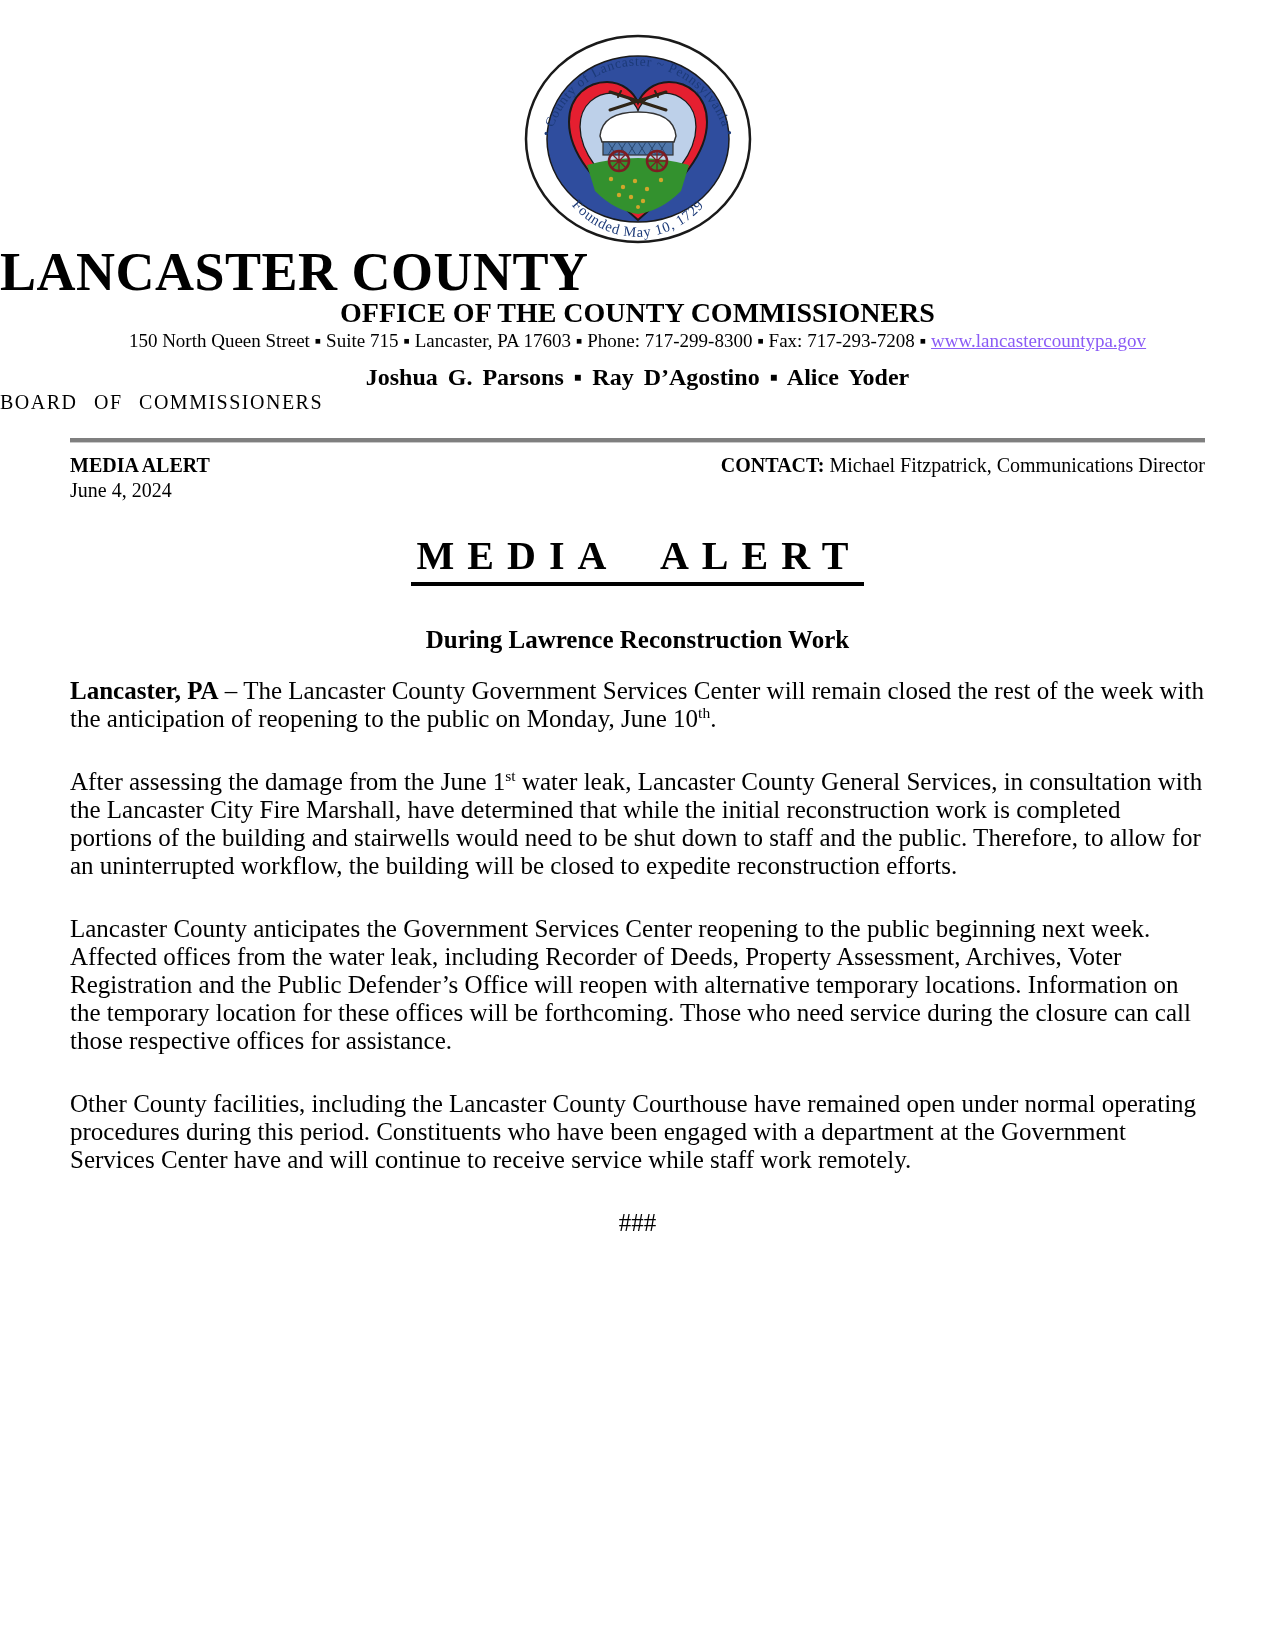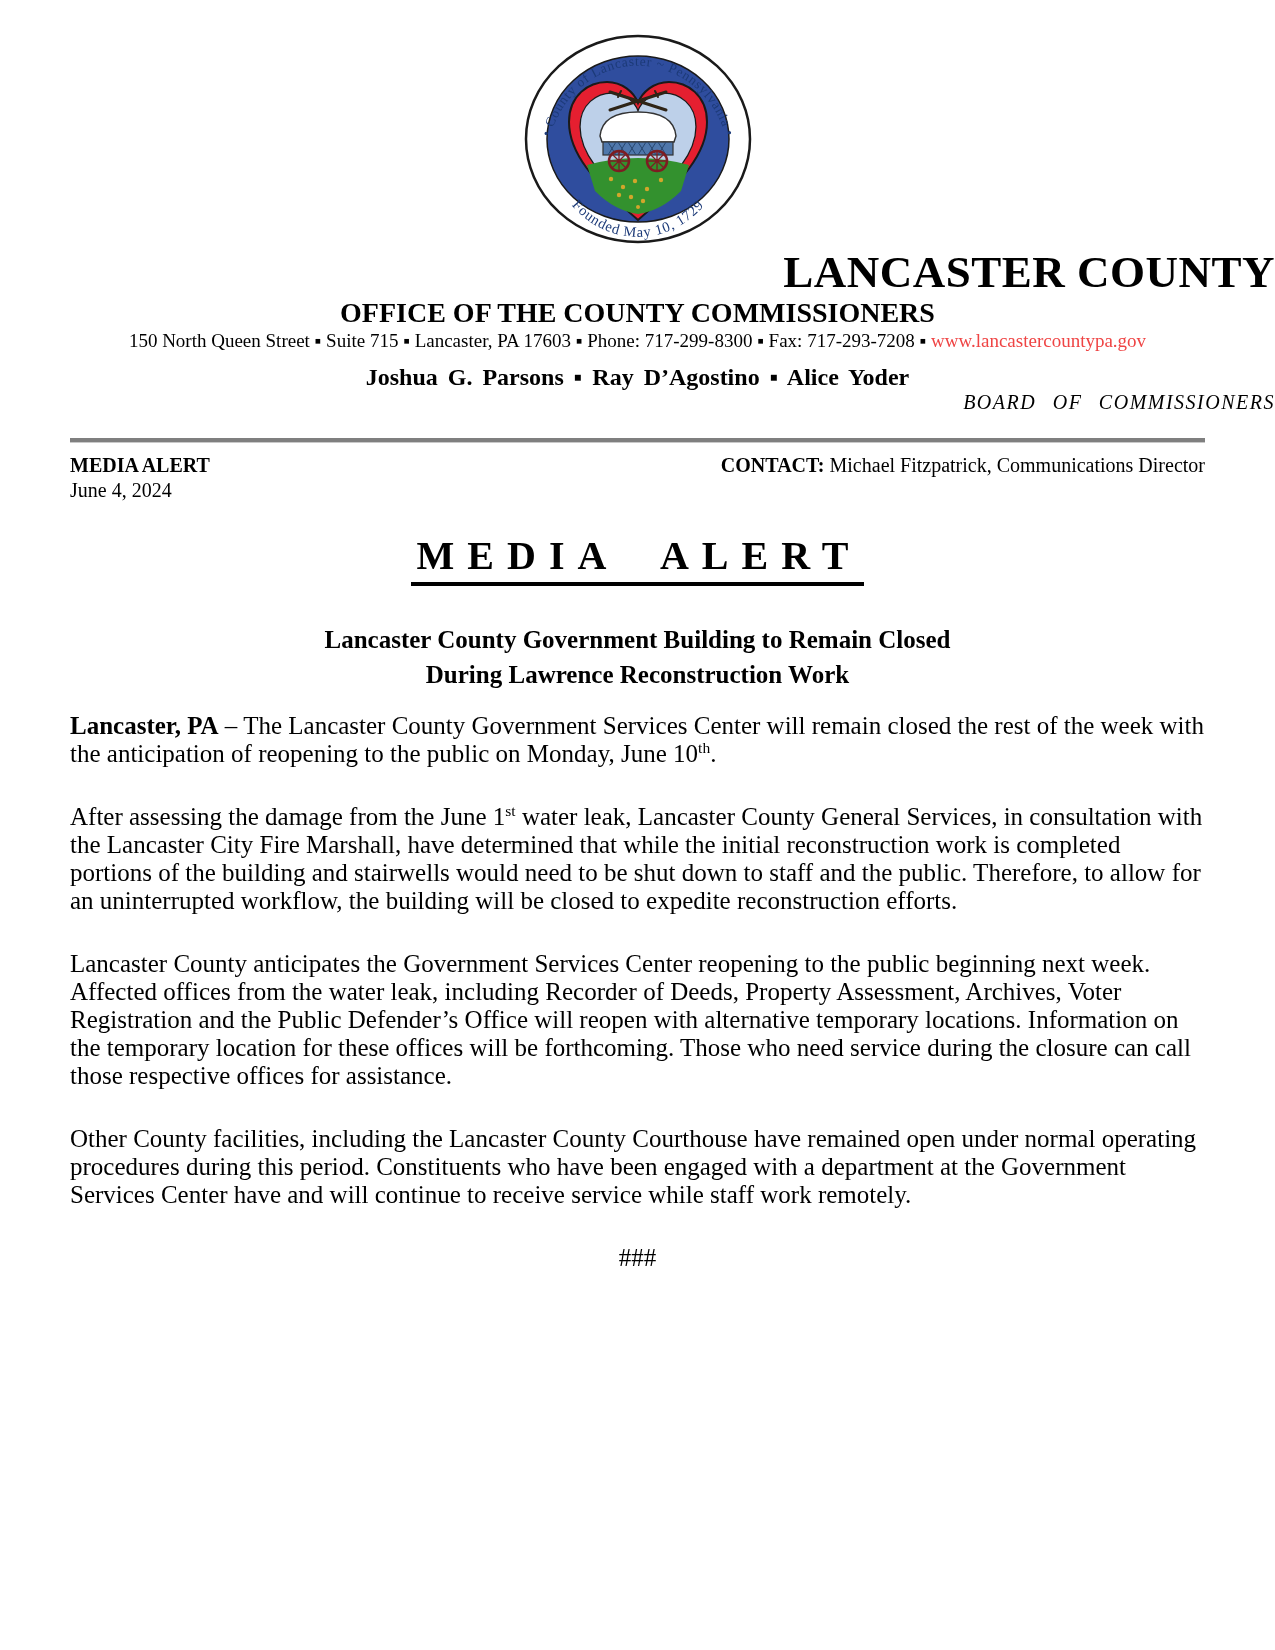--- a/index.html
+++ b/index.html
@@ -8,37 +8,37 @@
     width: 1275px;
     height: 1650px;
     background: #ffffff;
     font-family: "Liberation Serif", serif;
     color: #000000;
     overflow: hidden;
   }
   .seal { display: block; margin: 33px auto 0; width: 230px; height: 212px; }
   .seal-arc { font-family: "Liberation Serif", serif; fill: #1c3a78; letter-spacing: 0.8px; }
   .org-name {
-    text-align: right; font-size: 45px; font-weight: bold;
+    text-align: left; font-size: 54px; font-weight: bold;
     line-height: 50px; margin-top: 2px; letter-spacing: 0.5px;
   }
   .office-title {
     text-align: center; font-size: 28px; font-weight: bold; line-height: 32px;
   }
   .addr-line, .officials-line {
     text-align: center; font-size: 19px; line-height: 23px;
   }
-  .link { color: #ef4444; cursor: pointer; }
+  .link { color: #8b5cf6; text-decoration: underline; cursor: pointer; }
   .commissioners {
     text-align: center; font-size: 24px; font-weight: bold;
     line-height: 26px; margin-top: 12px; word-spacing: 4px;
   }
   .board-label {
-    text-align: right; font-size: 20px; line-height: 24px;
-    letter-spacing: 1.5px; word-spacing: 10px; font-style: italic;
+    text-align: left; font-size: 20px; line-height: 24px;
+    letter-spacing: 1.5px; word-spacing: 10px;
   }
   .rule {
     height: 4px; background: #7f7f7f; margin: 24px 70px 0 70px;
     border-bottom: 1px solid #c9c9c9;
   }
   .meta-row {
     display: flex; justify-content: space-between;
     margin: 10px 70px 0 70px; font-size: 20px; line-height: 25px;
   }
   .meta-left { text-align: left; }
@@ -138,21 +138,20 @@
         <span>Michael Fitzpatrick, Communications Director</span>
       </div>
     </div>
   </div>
 
   <div class="alert-title-wrap">
     <span class="alert-title">MEDIA ALERT</span>
   </div>
 
   <div class="headline">
-    <div>Lancaster County Government Building to Remain Closed</div>
     <div>During Lawrence Reconstruction Work</div>
   </div>
 
   <div class="body-text">
     <p><span class="lead">Lancaster, PA</span> <span>– The Lancaster County Government Services Center will remain closed the rest of the week with the anticipation of reopening to the public on Monday, June 10</span><sup>th</sup><span>.</span></p>
     <p><span>After assessing the damage from the June 1</span><sup>st</sup><span> water leak, Lancaster County General Services, in consultation with the Lancaster City Fire Marshall, have determined that while the initial reconstruction work is completed portions of the building and stairwells would need to be shut down to staff and the public. Therefore, to allow for an uninterrupted workflow, the building will be closed to expedite reconstruction efforts.</span></p>
     <p>Lancaster County anticipates the Government Services Center reopening to the public beginning next week. Affected offices from the water leak, including Recorder of Deeds, Property Assessment, Archives, Voter Registration and the Public Defender’s Office will reopen with alternative temporary locations. Information on the temporary location for these offices will be forthcoming. Those who need service during the closure can call those respective offices for assistance.</p>
     <p>Other County facilities, including the Lancaster County Courthouse have remained open under normal operating procedures during this period. Constituents who have been engaged with a department at the Government Services Center have and will continue to receive service while staff work remotely.</p>
     <div class="end-mark">###</div>
   </div>

